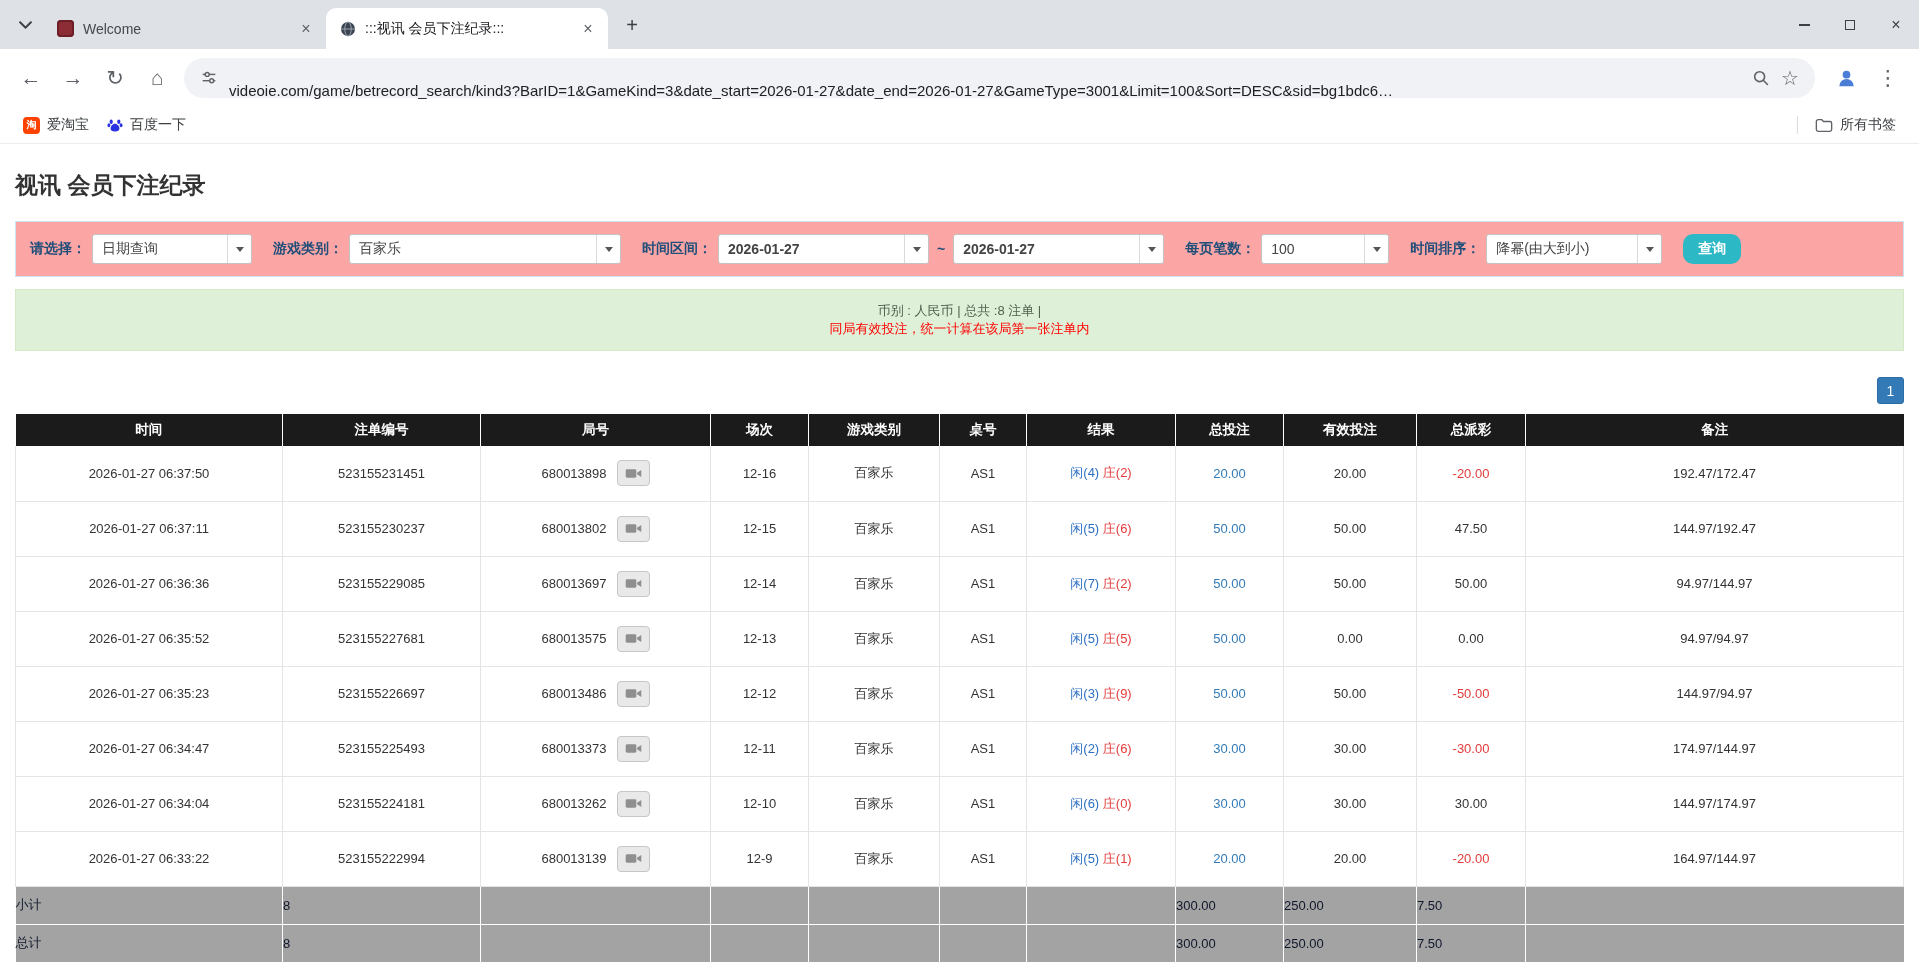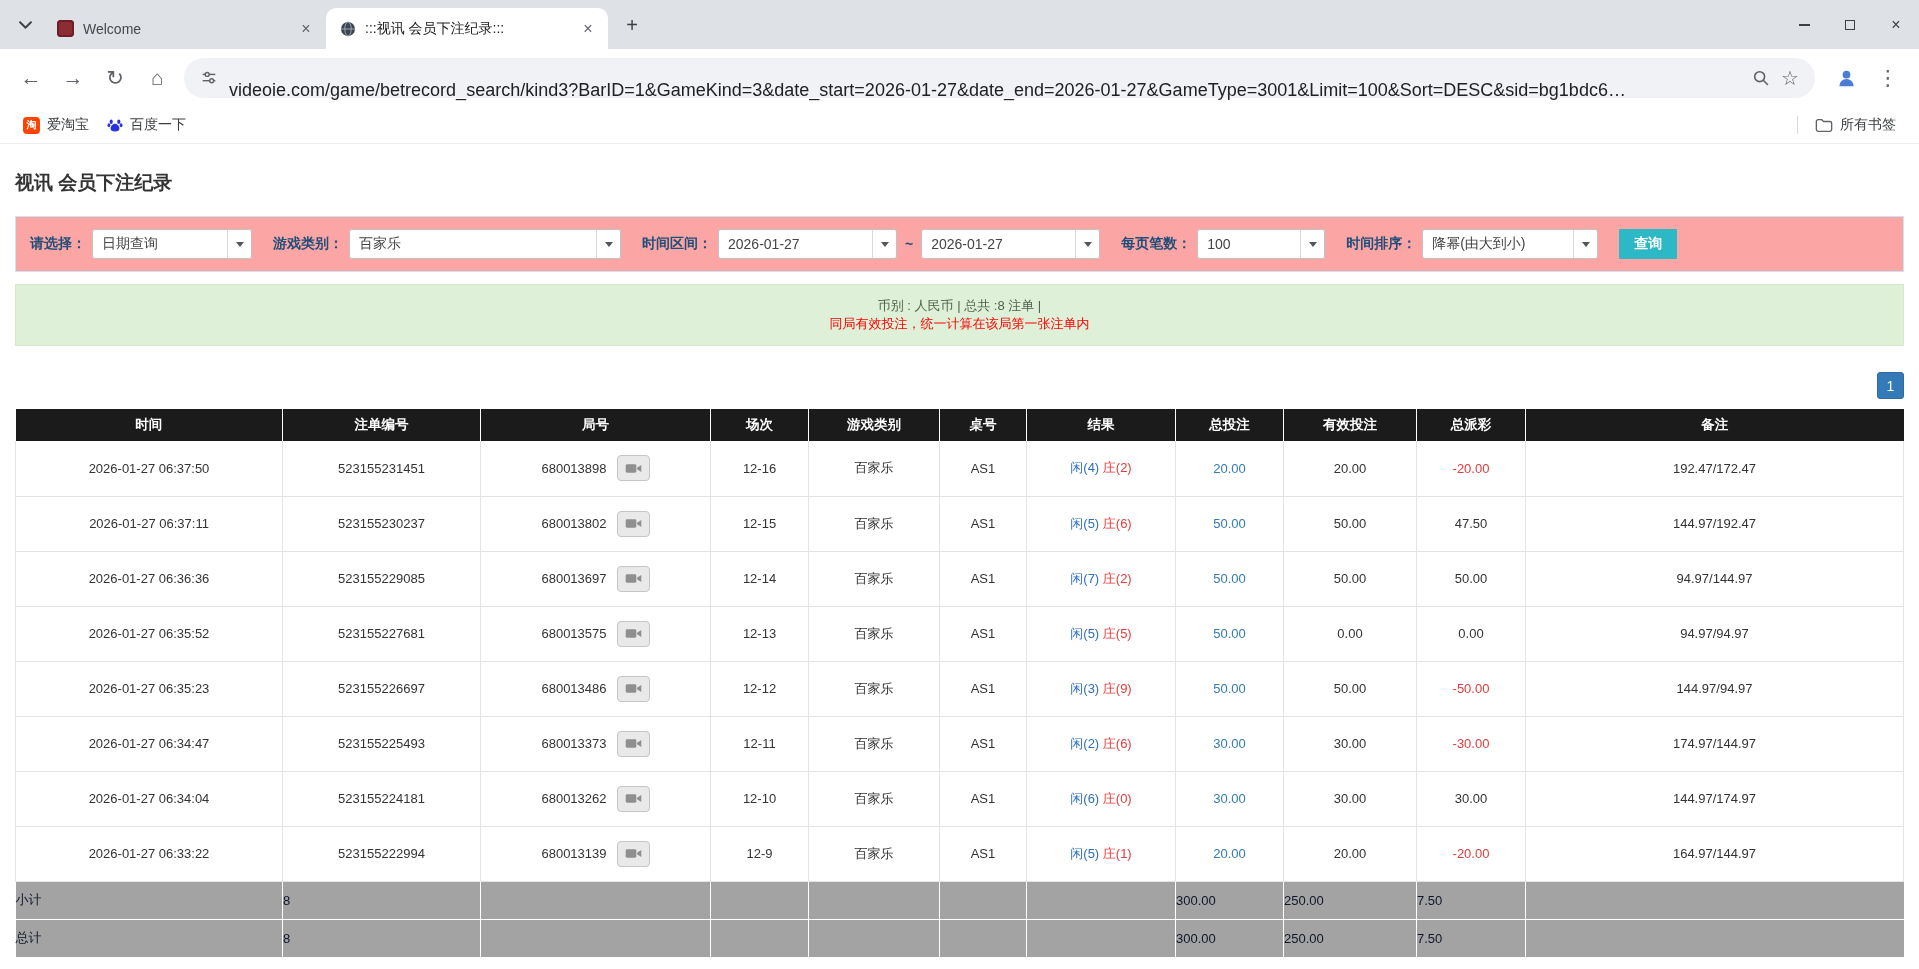--- a/index.html
+++ b/index.html
@@ -20,44 +20,44 @@
   .newtab-btn { width:30px; height:30px; margin:0 0 9px 9px; font-size:20px; color:#3c4043; border-radius:50%; flex:none; }
   .win-controls { position:absolute; right:0; top:0; height:49px; display:flex; }
   .win-controls button { width:46px; height:100%; display:flex; align-items:center; justify-content:center; color:#3c4043; font-size:16px; }
   .min-shape { width:11px; height:2px; background:#3c4043; display:block; }
   .max-shape { width:10px; height:10px; border:1.5px solid #3c4043; display:block; }
 
   
   .navbar { height:58px; background:#fff; display:flex; align-items:center; padding:0 10px; }
   .nav-btn { width:42px; height:42px; border-radius:50%; font-size:21px; color:#5f6368; display:flex; align-items:center; justify-content:center; flex:none; }
   .omnibox { flex:1; height:40px; margin:0 10px 0 6px; background:#f0f2f5; border-radius:20px; display:flex; align-items:center; padding:0 16px; gap:11px; min-width:0; }
-  .url { flex:1; font-size:18px; color:#202124; white-space:nowrap; overflow:hidden;margin-top:24px; }
+  .url { flex:1; font-size:15px; color:#202124; white-space:nowrap; overflow:hidden;margin-top:24px; }
   .omni-icon { display:flex; align-items:center; flex:none; }
   .star-glyph { font-size:20px; color:#5f6368; }
 
   
   .bookmarks { height:37px; background:#fff; display:flex; align-items:center; padding:0 14px; border-bottom:1px solid #ececec; }
   .bm { display:flex; align-items:center; gap:7px; padding:4px 9px; border-radius:8px; font-size:14px; color:#3c4043; }
   .bm-spacer { flex:1; }
   .bm-divider { width:1px; height:18px; background:#dadce0; margin:0 8px; }
   .taobao-ic { width:17px; height:17px; background:#ff4200; color:#fff; border-radius:4px; font-size:10px; display:flex; align-items:center; justify-content:center; font-weight:bold; }
 
   
   .page { padding:0 15px; }
-  .page-title { font-size:19px; color:#333; font-weight:600; margin:26px 0 20px; }
+  .page-title { font-size:23px; color:#333; font-weight:600; margin:26px 0 20px; }
   .filter-bar { background:#fca5a5; border:1px solid #cde4f2; padding:12px 14px; display:flex; align-items:center; }
   .fgroup { display:flex; align-items:center; margin-right:21px; }
   .flabel { color:#1f4e79; font-weight:bold; font-size:14px; margin-right:6px; white-space:nowrap; }
   .combo { display:flex; align-items:stretch; background:#fff; border:1px solid #c3c3c3; border-radius:3px; height:30px; }
   .combo-text { flex:1; display:flex; align-items:center; padding:0 9px; font-size:14px; color:#444; white-space:nowrap; overflow:hidden; }
   .combo-btn { width:24px; border-left:1px solid #d9d9d9; display:flex; align-items:center; justify-content:center; background:#fff; border-radius:0 3px 3px 0; }
   .caret { width:0; height:0; border-left:4px solid transparent; border-right:4px solid transparent; border-top:5px solid #555; }
-  .w-query { width:160px; } .w-game { width:272px; } .w-date { width:179px; } .w-per { width:128px; } .w-sort { width:176px; }
+  .w-query { width:160px; } .w-game { width:272px; } .w-date { width:211px;font-weight:bold; } .w-per { width:128px; } .w-sort { width:176px; }
   .tilde { color:#1f4e79; font-weight:bold; margin:0 8px; font-size:14px; }
-  .search-btn { background:#2cb8c4; color:#fff; font-size:14px; font-weight:bold; padding:0 15px; height:30px; border-radius:1px; }
+  .search-btn { background:#2cb8c4; color:#fff; font-size:14px; font-weight:bold; padding:0 15px; height:30px; border-radius:10px; }
 
   .summary { margin-top:12px; background:#dff0d8; border:1px solid #d6e9c6; padding:12px 14px; display:flex; align-items:center; justify-content:space-between; font-size:13px;flex-direction:column; }
   .sum-left { color:#50614f; }
   .sum-right { color:#ff0000; }
 
   .pagination { display:flex; justify-content:flex-end; margin:26px 0 10px; }
   .page-btn { min-width:27px; height:27px; background:#337ab7; border:1px solid #2e6da4; color:#fff; font-size:14px; border-radius:3px; }
 
   
   table.records { width:100%; border-collapse:collapse; table-layout:fixed; font-size:13px; color:#333; }

